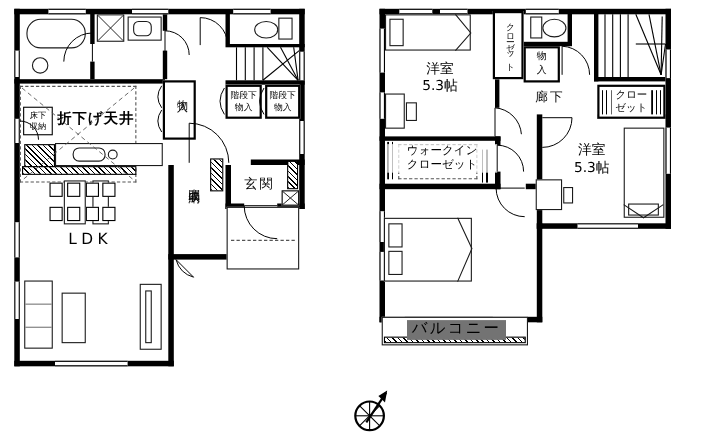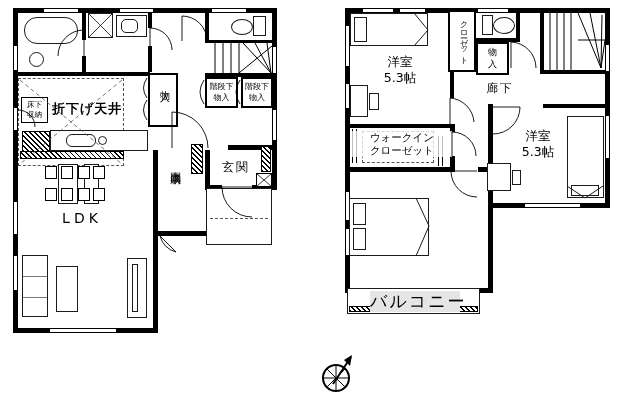--- a/index.html
+++ b/index.html
@@ -165,20 +165,28 @@
   </div>
   <div class="fix" style="left:482px;top:15px;width:11px;height:20px"></div>
   <div class="fix" style="left:493px;top:17px;width:22px;height:17px;border-radius:50%"></div>
   <div class="box" style="left:476px;top:42px;width:33px;height:33px">
     <div class="lbl c" style="left:0;top:3px;width:29px;font-size:9px;line-height:1.3">
         <span class="ln">物</span>
         <span class="ln">入</span>
       </div>
   </div>
   <div class="lbl c" style="left:476px;top:81px;width:48px;font-size:11.5px;letter-spacing:2px">廊下</div>
+  <div class="box" style="left:543px;top:77px;width:62px;height:31px">
+    <div class="ticksv" style="position:absolute;left:2px;top:3px;width:9px;height:22px"></div>
+    <div class="ticksv" style="position:absolute;right:2px;top:3px;width:9px;height:22px"></div>
+    <div class="lbl c" style="left:13px;top:2px;width:32px;font-size:9.5px;line-height:1.3">
+        <span class="ln">クロー</span>
+        <span class="ln">ゼット</span>
+      </div>
+  </div>
   <div class="lbl c" style="left:508px;top:128px;width:60px;font-size:12.5px">
       <span class="ln">洋室</span>
       <span class="ln">5.3帖</span>
     </div>
   <div class="ticksv" style="left:352px;top:129px;width:8px;height:34px"></div>
   <div class="ticksv" style="left:438px;top:136px;width:8px;height:30px"></div>
   <div class="dash" style="left:362px;top:131px;width:72px;height:32px"></div>
   <div class="lbl c" style="left:352px;top:131px;width:100px;font-size:10.5px;background:rgba(255,255,255,.75)">
       <span class="ln">ウォークイン</span>
       <span class="ln">クローゼット</span>
@@ -195,21 +203,21 @@
   <div class="fix" style="left:567px;top:116px;width:37px;height:82px"></div>
   <div class="fix" style="left:571px;top:185px;width:28px;height:11px;border-width:1px"></div>
   <div class="fix" style="left:487px;top:163px;width:24px;height:28px"></div>
   <div class="fix" style="left:512px;top:170px;width:9px;height:15px;border-width:1px"></div>
   <div class="fix" style="left:349px;top:198px;width:80px;height:58px"></div>
   <div class="fix" style="left:353px;top:203px;width:13px;height:22px;border-width:1px"></div>
   <div class="fix" style="left:353px;top:228px;width:13px;height:22px;border-width:1px"></div>
 
   <div class="fix" style="left:347px;top:288px;width:133px;height:26px;border-width:1.5px"></div>
   <div class="hatch" style="left:349px;top:306px;width:129px;height:6px"></div>
-  <div class="lbl c" style="left:370px;top:291px;width:90px;font-size:17px;letter-spacing:2px;background:#e5e5e5">バルコニー</div>
+  <div class="lbl c" style="left:370px;top:291px;width:90px;font-size:14px;letter-spacing:2px;background:#737373">バルコニー</div>
 
 
   <svg class="overlay" width="640" height="400" viewBox="0 0 640 400">
 
     <g stroke="#000" stroke-width="1" fill="none">
       <line x1="215" y1="43" x2="215" y2="73"></line>
         <line x1="223" y1="43" x2="223" y2="73"></line>
       <line x1="231" y1="43" x2="231" y2="73"></line>
         <line x1="239" y1="43" x2="239" y2="73"></line>
       <line x1="271" y1="73" x2="243" y2="43"></line>

